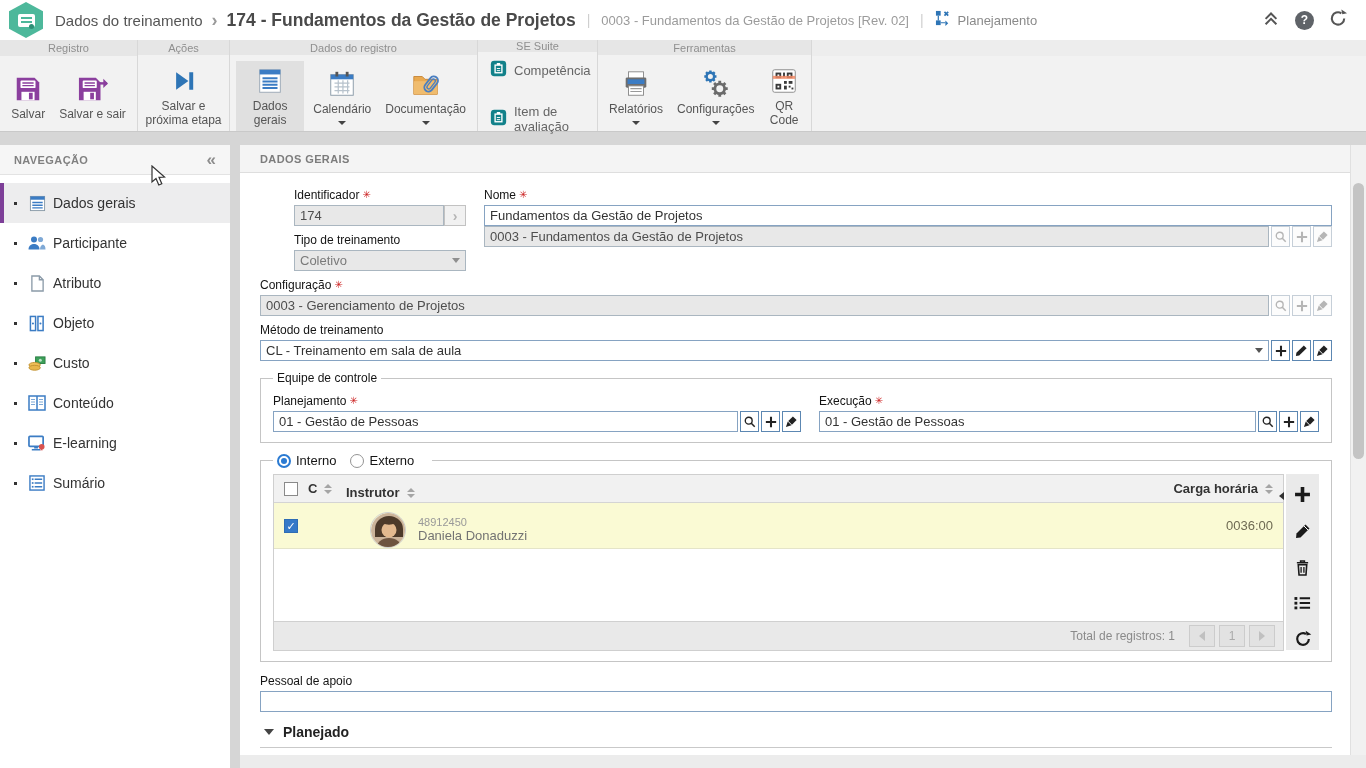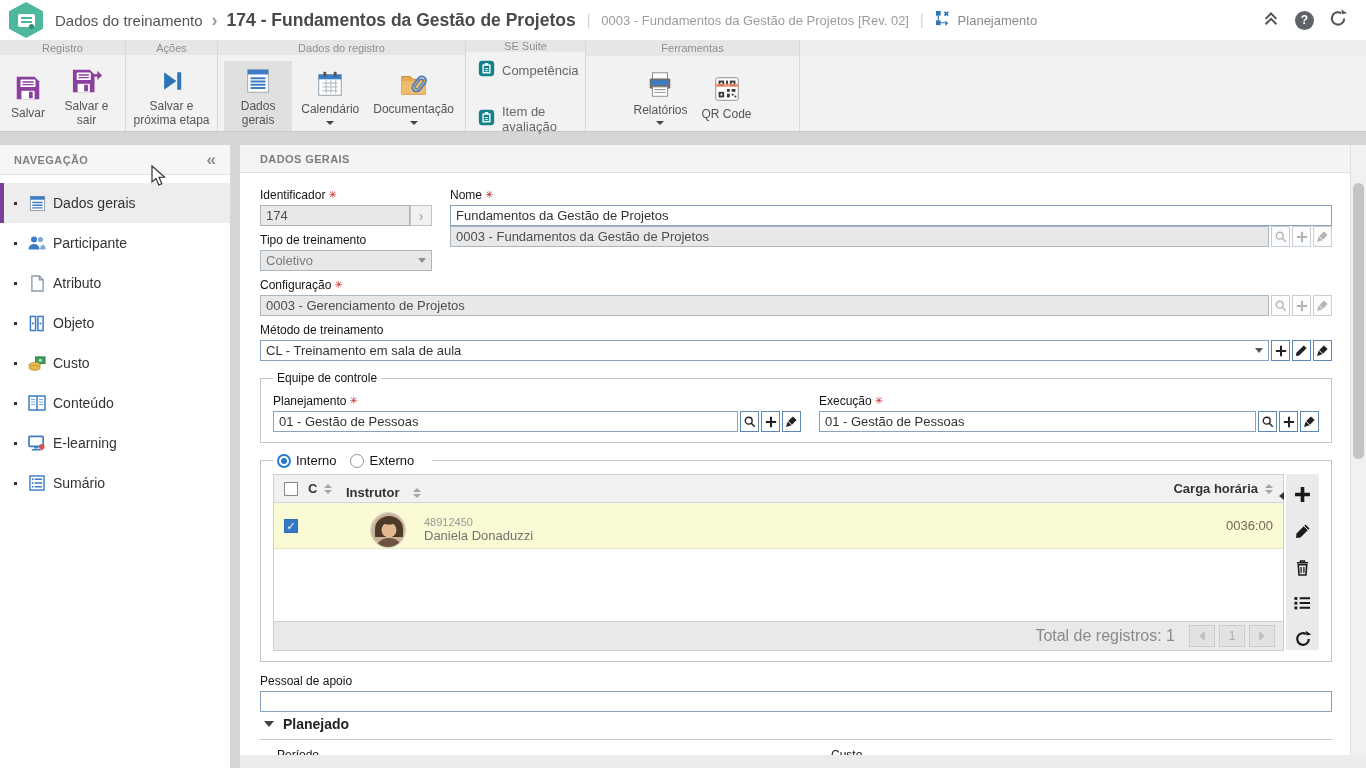--- a/index.html
+++ b/index.html
@@ -61,21 +61,21 @@
   .selbox.dis { background:#e8e8e8; color:#7a7a7a; border-color:#aab6c0; }
   .sel-caret { margin-left:auto; width:0; height:0; border-left:4px solid transparent; border-right:4px solid transparent; border-top:5px solid #555; }
   .selbox.dis .sel-caret { border-top-color:#8f8f8f; }
 
   .ibtn { width:19px; height:21px; border:1px solid #5c87b2; background:#fff; display:flex; align-items:center; justify-content:center; margin-left:2px; flex:0 0 auto; }
   .ibtn.dis { border-color:#c6cfd8; background:#fcfcfc; }
   .ibtn.dis svg { opacity:.32; }
   .arrowbtn { width:22px; height:21px; border:1px solid #c2c2c2; background:#f1f1f1; color:#b5b5b5; font-size:14px; font-weight:bold; display:flex; align-items:center; justify-content:center; }
 
   .row { display:flex; }
-  .col-l { width:172px; }
+  .col-l { width:172px;margin-left:34px; }
   .col-r { flex:1; margin-left:18px; }
   .inprow { display:flex; align-items:center; }
 
   fieldset { border:1px solid #c5c5c5; padding:2px 12px 10px 12px; margin-top:10px; }
   legend { font-size:12px; color:#141414; padding:0 4px; margin-left:0px; }
 
   .eq-cols { display:flex; gap:18px; }
   .eq-col1 { width:528px; }
   .eq-col2 { flex:1; }
 
@@ -86,43 +86,43 @@
   .leg-radios { display:flex; align-items:center; }
 
   .tbl-block { display:flex; margin-top:4px; }
   .tbl { flex:1; border:1px solid #cfcfcf; }
   .thead { height:28px; background:#f1f1f1; border-bottom:1px solid #d4d4d4; display:flex; align-items:center; font-size:13px; font-weight:bold; color:#333; }
   .trow { height:46px; background:#fafad4; display:flex; align-items:center; border-bottom:1px solid #e4e4c8; }
   .tempty { height:72px; background:#fff; }
   .tfoot { height:29px; background:#e9e9e9; border-top:1px solid #d0d0d0; display:flex; align-items:center; justify-content:flex-end; padding-right:8px; gap:4px; }
   .c-cb { width:34px; display:flex; justify-content:center; }
   .c-c { width:38px; display:flex; align-items:center; gap:3px; }
-  .c-instr { flex:1; display:flex; align-items:center; gap:10px;margin-top:8px; }
+  .c-instr { flex:1; display:flex; align-items:center; gap:4px;margin-top:8px; }
   .c-carga { width:140px; text-align:right; padding-right:10px; display:flex; justify-content:flex-end; align-items:center; gap:3px; }
   .cb { width:14px; height:14px; border:1px solid #8a8a8a; background:#fff; }
   .cb.checked { background:#3579c8; border-color:#2e6cb4; color:#fff; font-size:11px; line-height:13px; text-align:center; }
   .cb.checked::after { content:"✓"; }
   .sortgl { display:inline-flex; flex-direction:column; gap:2px; margin-left:4px; }
   .sortgl i { width:0; height:0; border-left:4px solid transparent; border-right:4px solid transparent; display:block; }
   .sortgl .up { border-bottom:4px solid #a5a5a5; }
   .sortgl .dn { border-top:4px solid #a5a5a5; }
   .avatar { width:36px; height:36px; border-radius:50%; overflow:hidden; flex:0 0 auto; margin-left:24px; margin-right:8px; border:1px solid #cfcfcf; }
   .p-mat { font-size:11px; color:#999; }
   .p-nome { font-size:13px; color:#737373; }
   .carga-val { font-size:13px; color:#6e6a52; }
-  .total-lbl { font-size:16px; color:#8a8a8a; margin-right:10px; }
+  .total-lbl { font-size:12px; color:#8a8a8a; margin-right:10px; }
   .pagbtn { width:26px; height:22px; background:#e2e2e2; border:1px solid #cccccc; display:flex; align-items:center; justify-content:center; font-size:12px; color:#aaa; }
   .tri-l { width:0;height:0;border-top:5px solid transparent;border-bottom:5px solid transparent;border-right:6px solid #c0c0c0; }
   .tri-r { width:0;height:0;border-top:5px solid transparent;border-bottom:5px solid transparent;border-left:6px solid #c0c0c0; }
 
   .side-tools { width:33px; background:#eaeaea; margin-left:2px; display:flex; flex-direction:column; align-items:center; padding:12px 0 8px; gap:16px; position:relative; height:176px; }
   .side-tools .nub { position:absolute; left:-7px; top:18px; width:0; height:0; border-top:4px solid transparent; border-bottom:4px solid transparent; border-right:5px solid #333; }
   .side-tools .tool:last-child { margin-top:auto; }
 
-  .sec-hdr { display:flex; align-items:center; margin-top:4px; padding-bottom:7px; border-bottom:1px solid #c9c9c9; }
+  .sec-hdr { display:flex; align-items:center; margin-top:12px; padding-bottom:7px; border-bottom:1px solid #c9c9c9; }
   .tri-dn { width:0; height:0; border-left:5px solid transparent; border-right:5px solid transparent; border-top:6px solid #444; margin:0 9px 0 4px; }
   .sec-title { font-size:14px; font-weight:bold; color:#222; }
 
   .plan-row { display:flex; gap:12px; }
   .plan-row fieldset { margin-top:8px; }
   .fs-periodo { width:542px; display:flex; gap:18px; }
   .fs-custo { flex:1; display:flex; gap:20px; }
 
   .bottom-strip { position:absolute; left:0; right:0; bottom:0; height:13px; background:#ececec; }
 
@@ -165,21 +165,21 @@
       <svg width="19" height="19" viewBox="0 0 20 20">
           <path d="M16 10 a6.5 6.5 0 1 1 -3-5.5" stroke="#555" stroke-width="2.2" fill="none"></path>
           <path d="M13 0.5 l1 5 5-1 z" fill="#555"></path>
         </svg>
     </span>
   </div>
 </div>
 
 <div class="ribbon">
 
-  <div class="rgroup" style="width:126px">
+  <div class="rgroup" style="width:138px">
     <div class="rgroup-label">Registro</div>
     <div class="rgroup-body">
       <div class="rbtn">
         <span class="icn">
           <svg width="30" height="30" viewBox="0 0 32 32">
               <path d="M4 4 h19 l5 5 v19 H4 z" fill="#8b3f9e"></path>
               <rect x="8" y="7" width="16" height="8" rx="1" fill="#fff"></rect>
               <path d="M10 9.6 h12 M10 12.4 h12" stroke="#8b3f9e" stroke-width="1.4"></path>
               <rect x="9" y="19" width="14" height="9" fill="#fff"></rect>
               <rect x="17" y="20" width="4" height="7" fill="#8b3f9e"></rect>
@@ -295,20 +295,36 @@
         <span class="icn">
           <svg width="30" height="30" viewBox="0 0 32 32">
               <rect x="8" y="3" width="16" height="7" fill="#fff" stroke="#8a8a8a"></rect>
               <rect x="5" y="9" width="22" height="11" rx="1.5" fill="#6e6e6e"></rect>
               <rect x="7" y="11" width="18" height="5" fill="#3b7cc4"></rect>
               <rect x="8" y="18" width="16" height="10" fill="#fff" stroke="#8a8a8a"></rect>
               <path d="M10 21 h12 M10 24 h12" stroke="#9a9a9a" stroke-width="1.3"></path>
             </svg>
         </span>
         <span>Relatórios</span>
+        <span class="caret-dn"></span>
+      </div>
+      <div class="rbtn">
+        <span class="icn">
+          <svg width="30" height="30" viewBox="0 0 32 32">
+            <g stroke="#2e75b6" stroke-width="2.6">
+                <circle cx="10" cy="8" r="4" fill="none"></circle>
+                <path d="M10 1.5 v2.5 M10 12 v2.5 M3.5 8 h2.5 M14 8 h2.5 M5.4 3.4 l1.8 1.8 M12.8 10.8 l1.8 1.8 M14.6 3.4 l-1.8 1.8 M7.2 10.8 l-1.8 1.8"></path>
+              </g>
+            <g stroke="#6b6b6b" stroke-width="3">
+                <circle cx="20" cy="21" r="5.2" fill="none"></circle>
+                <path d="M20 12.5 v3.5 M20 26 v3.5 M11.5 21 h3.5 M25 21 h3.5 M14 15 l2.5 2.5 M23.5 24.5 l2.5 2.5 M26 15 l-2.5 2.5 M16.5 24.5 l-2.5 2.5"></path>
+              </g>
+          </svg>
+        </span>
+        <span>Configurações</span>
         <span class="caret-dn"></span>
       </div>
       <div class="rbtn">
         <span class="icn">
           <svg width="30" height="30" viewBox="0 0 32 32">
               <rect x="4" y="4" width="24" height="24" rx="2" fill="#fff" stroke="#8a8a8a"></rect>
               <g fill="#3a3a3a">
                 <rect x="7" y="7" width="6" height="6"></rect>
                 <rect x="19" y="7" width="6" height="6"></rect>
                 <rect x="7" y="19" width="6" height="6"></rect>

